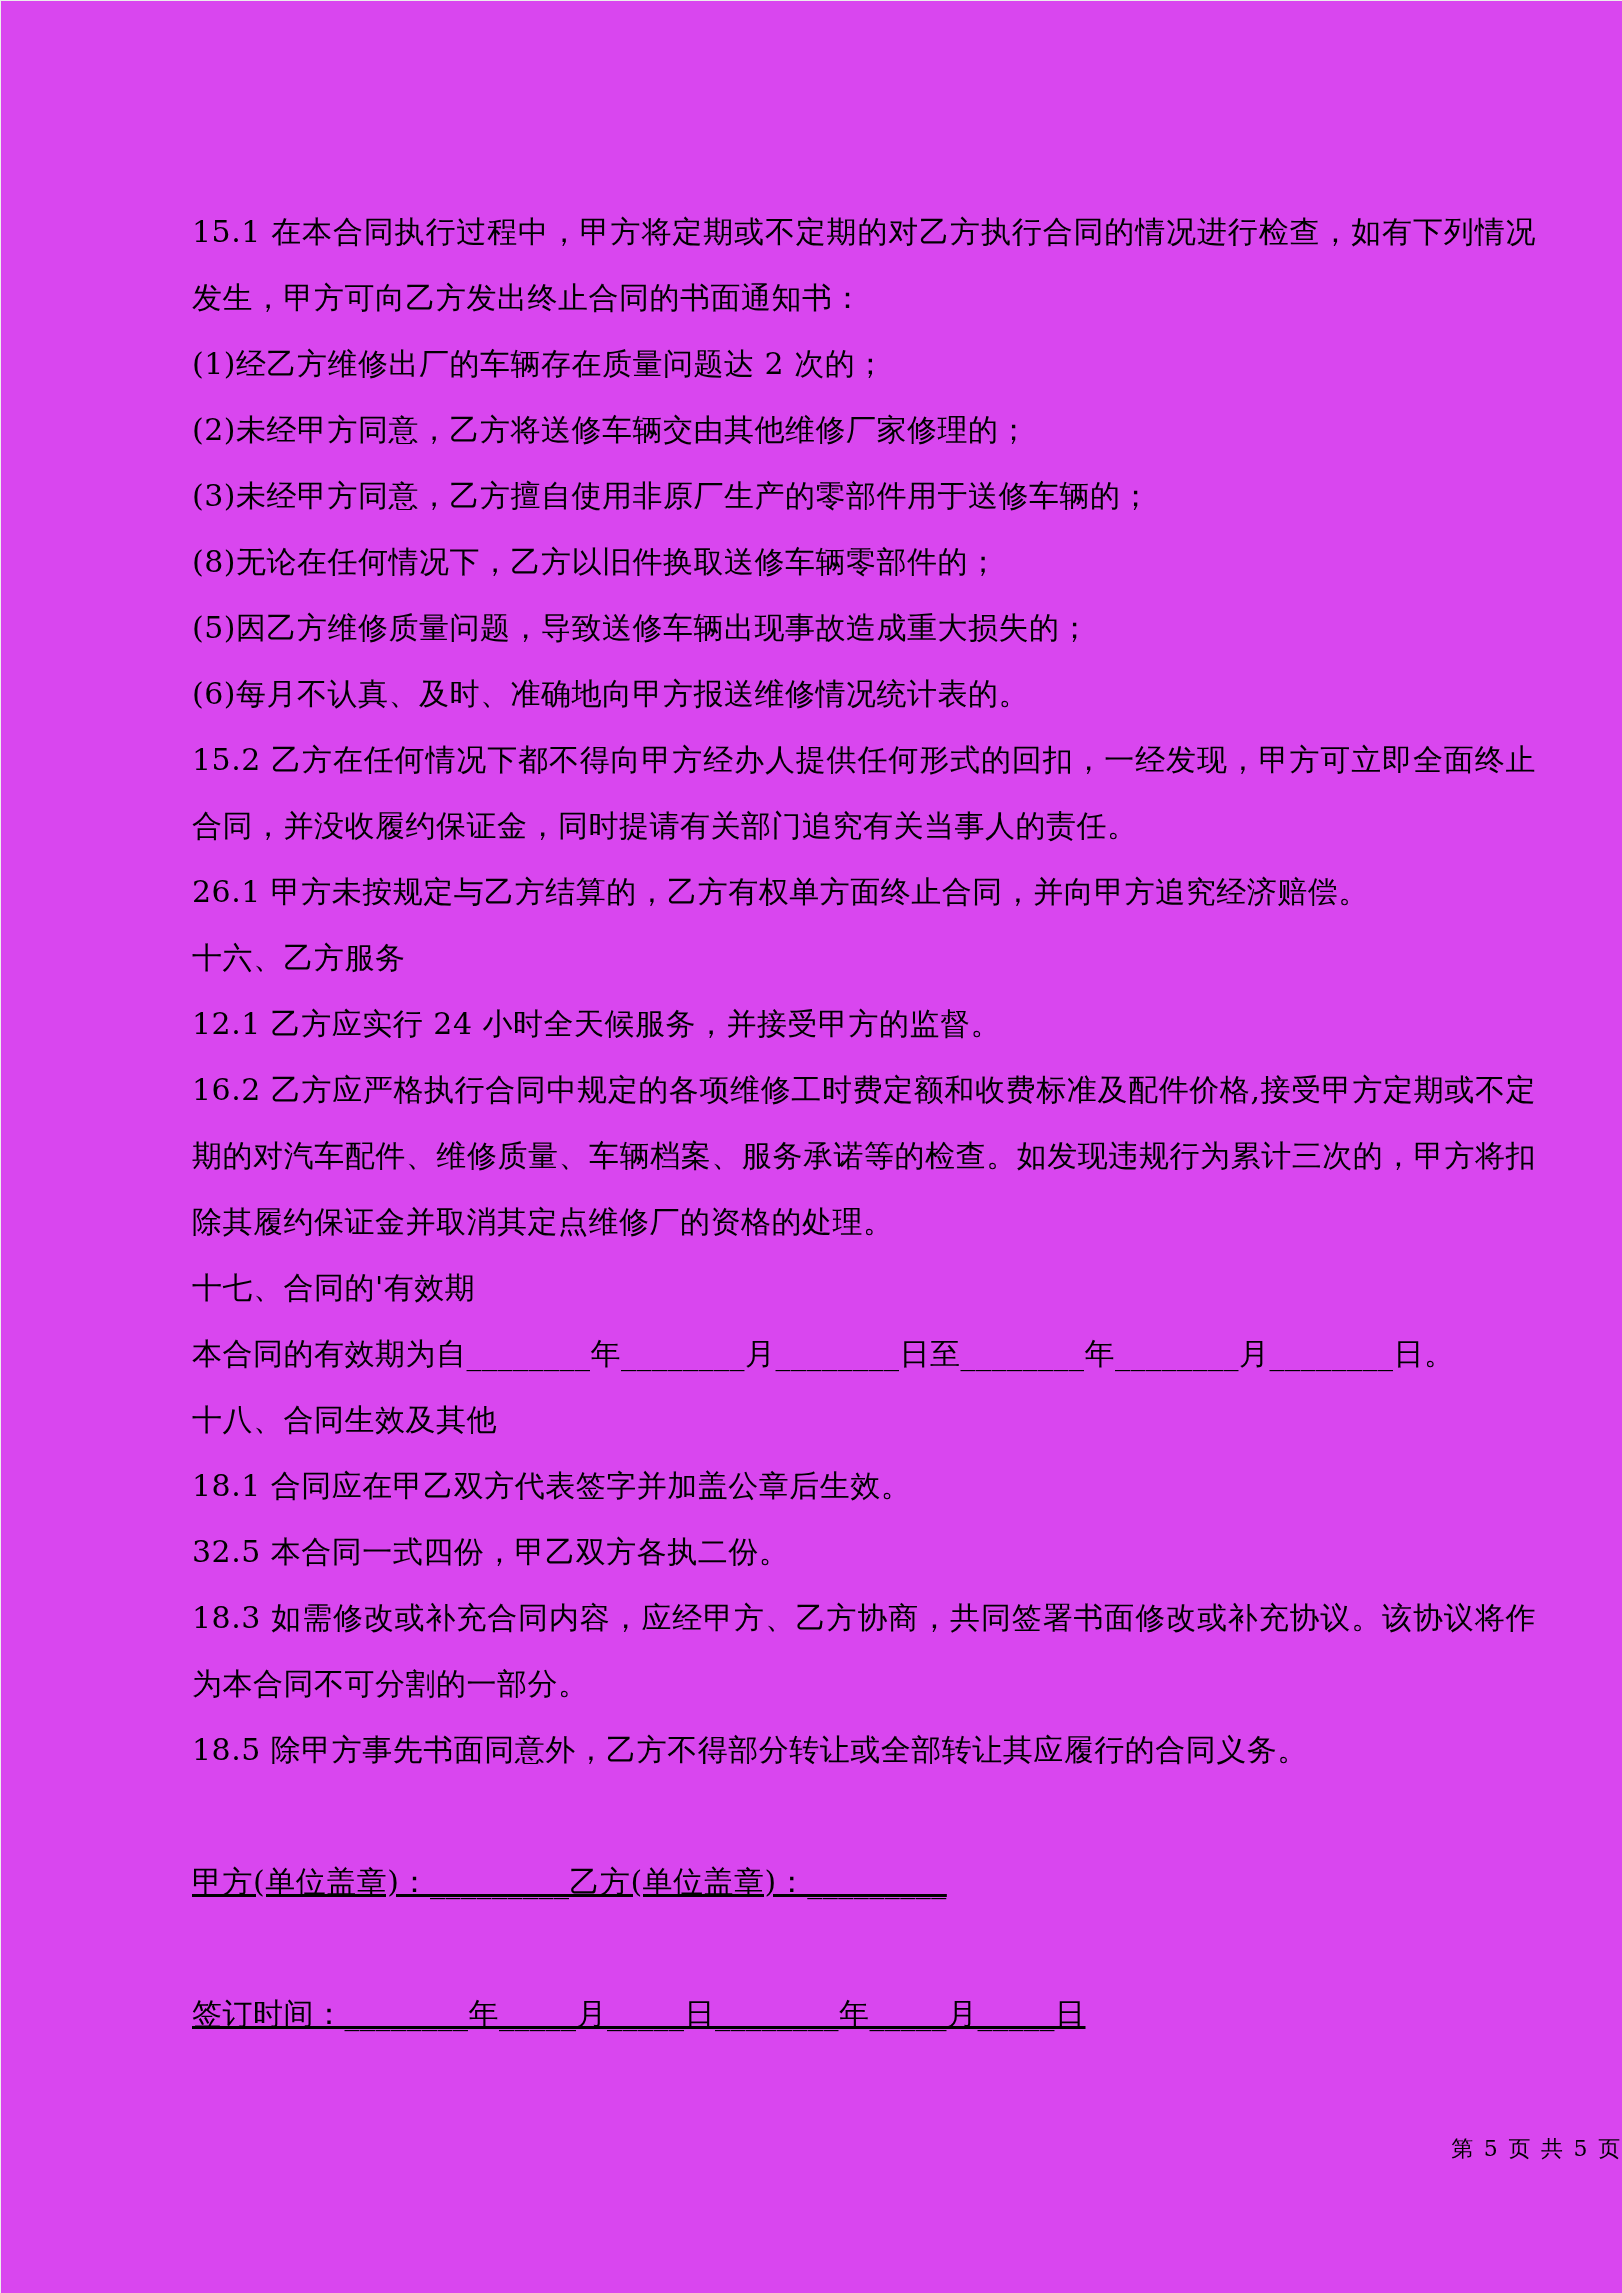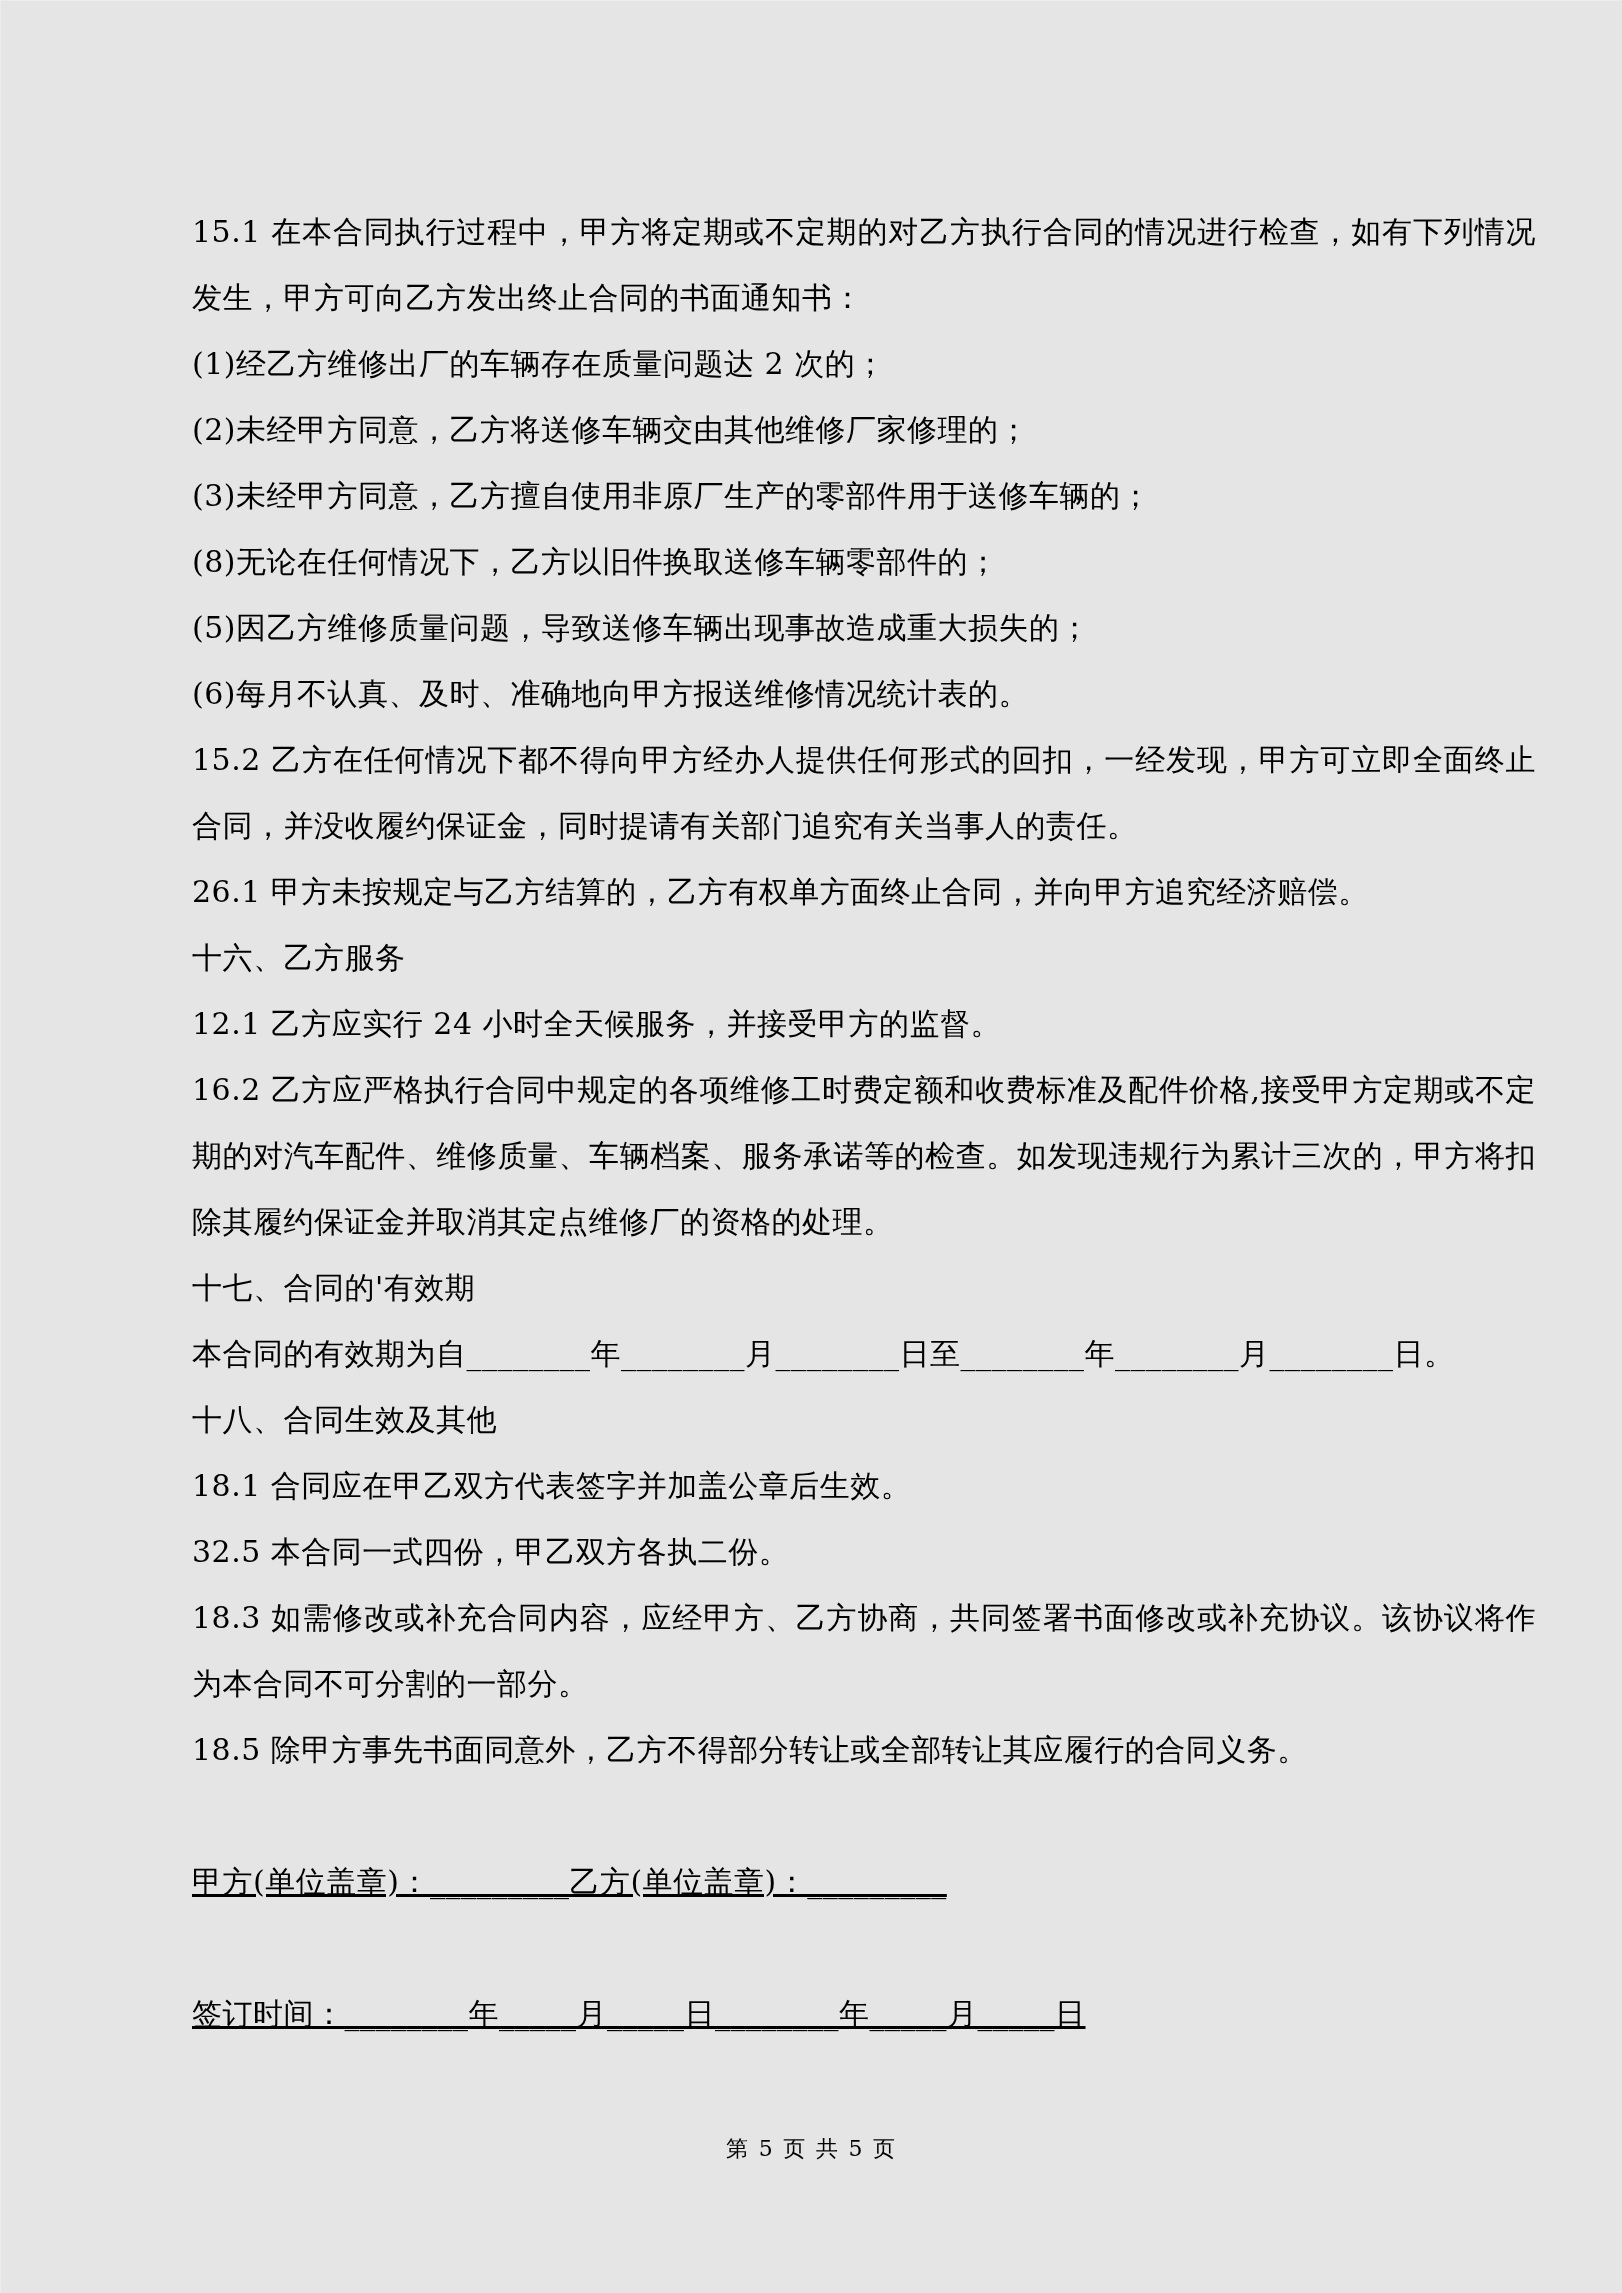--- a/index.html
+++ b/index.html
@@ -5,21 +5,21 @@
   html, body {
     margin: 0;
     padding: 0;
     background: #ffffff;
   }
   .page {
     position: relative;
     width: 1623px;
     height: 2294px;
     box-sizing: border-box;
-    background: #e5e5e5;
+    background: #d946ef;
     border: 1.8px solid #ececec;
     font-family: "DejaVu Serif", "Liberation Serif", serif;
     color: #000000;
     overflow: hidden;
   }
   .content {
     position: absolute;
     top: 198px;
     left: 191px;
     right: 86px;
@@ -34,21 +34,21 @@
   }
   .para.gap {
     margin-top: 66px;
     text-decoration: underline;
   }
   .footer {
     position: absolute;
     left: 0;
     bottom: 129px;
     width: 100%;
-    text-align: center;
+    text-align: right;
     font-size: 22px;
     letter-spacing: 1.8px;
   }
 </style>
 </head>
 <body>
 
 <div class="page">
   <div class="content">
     <p class="para">15.1 在本合同执行过程中，甲方将定期或不定期的对乙方执行合同的情况进行检查，如有下列情况发生，甲方可向乙方发出终止合同的书面通知书：</p>

